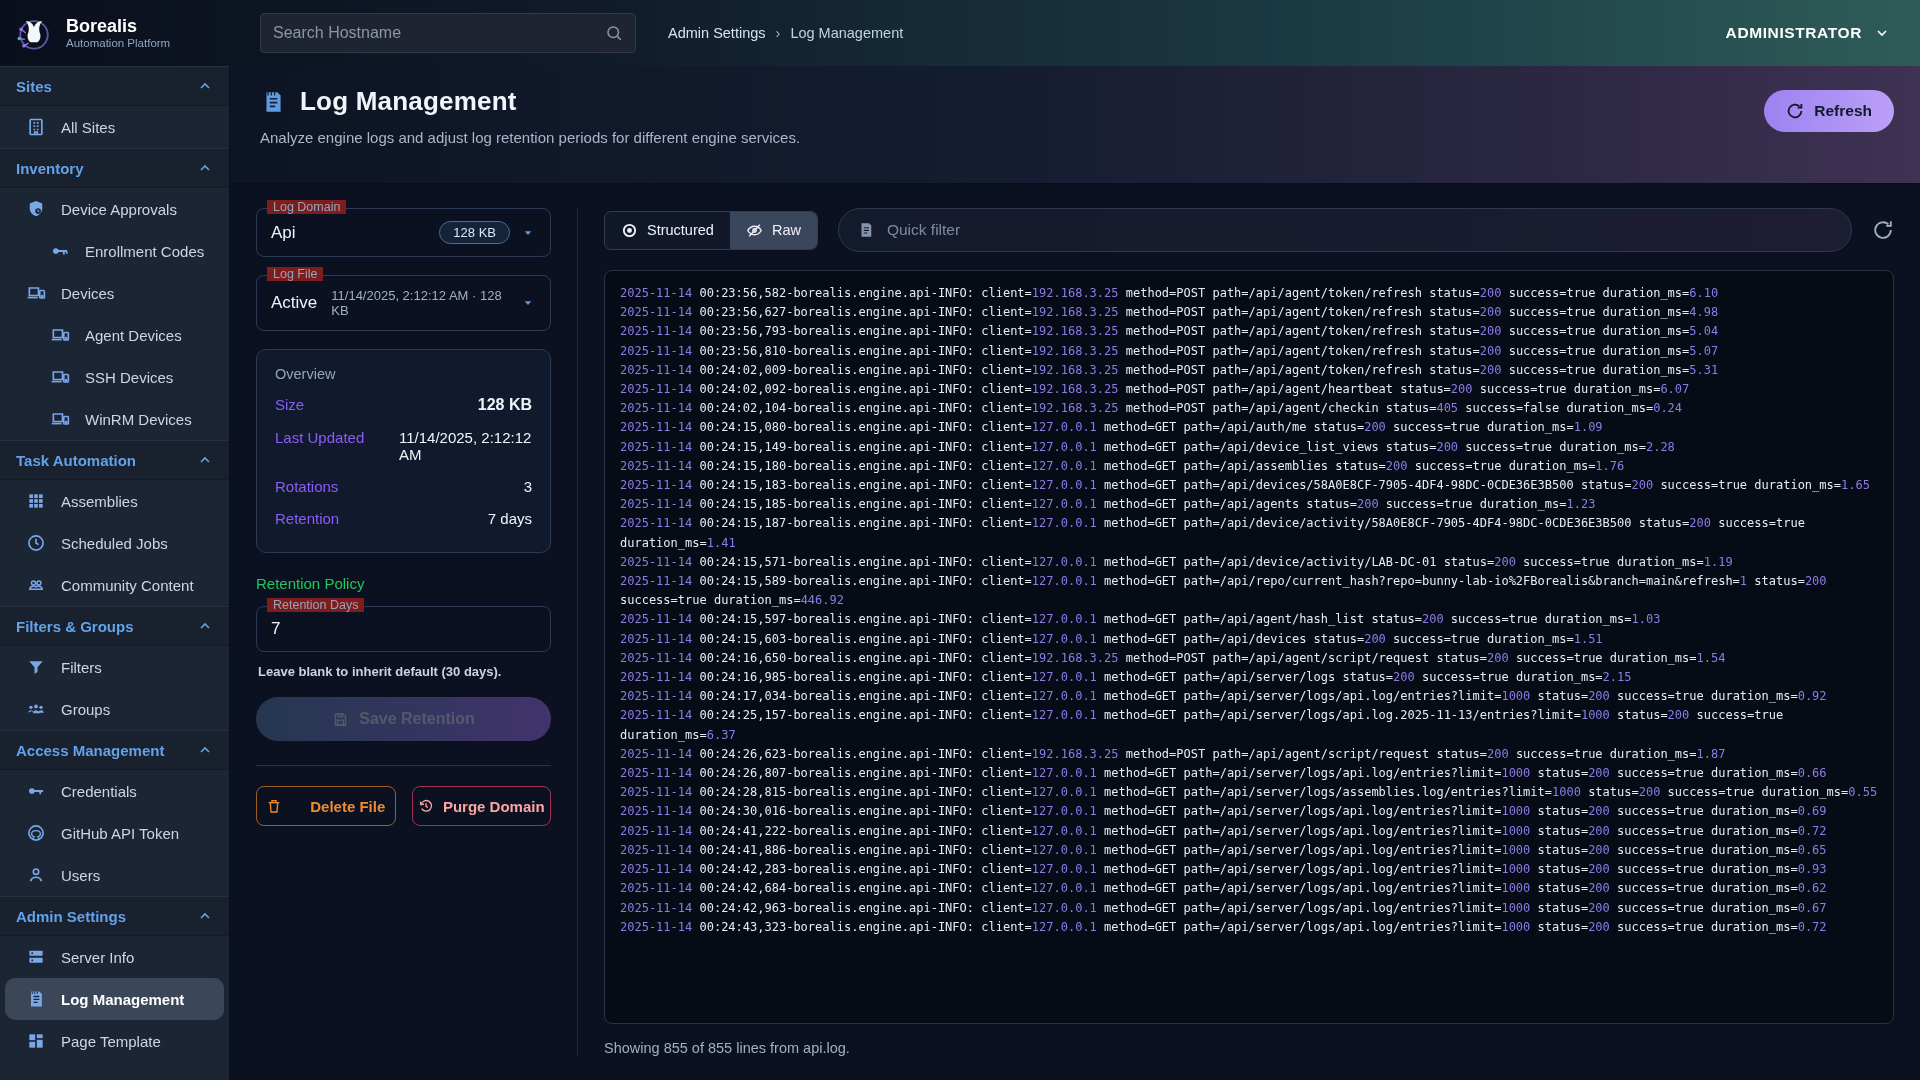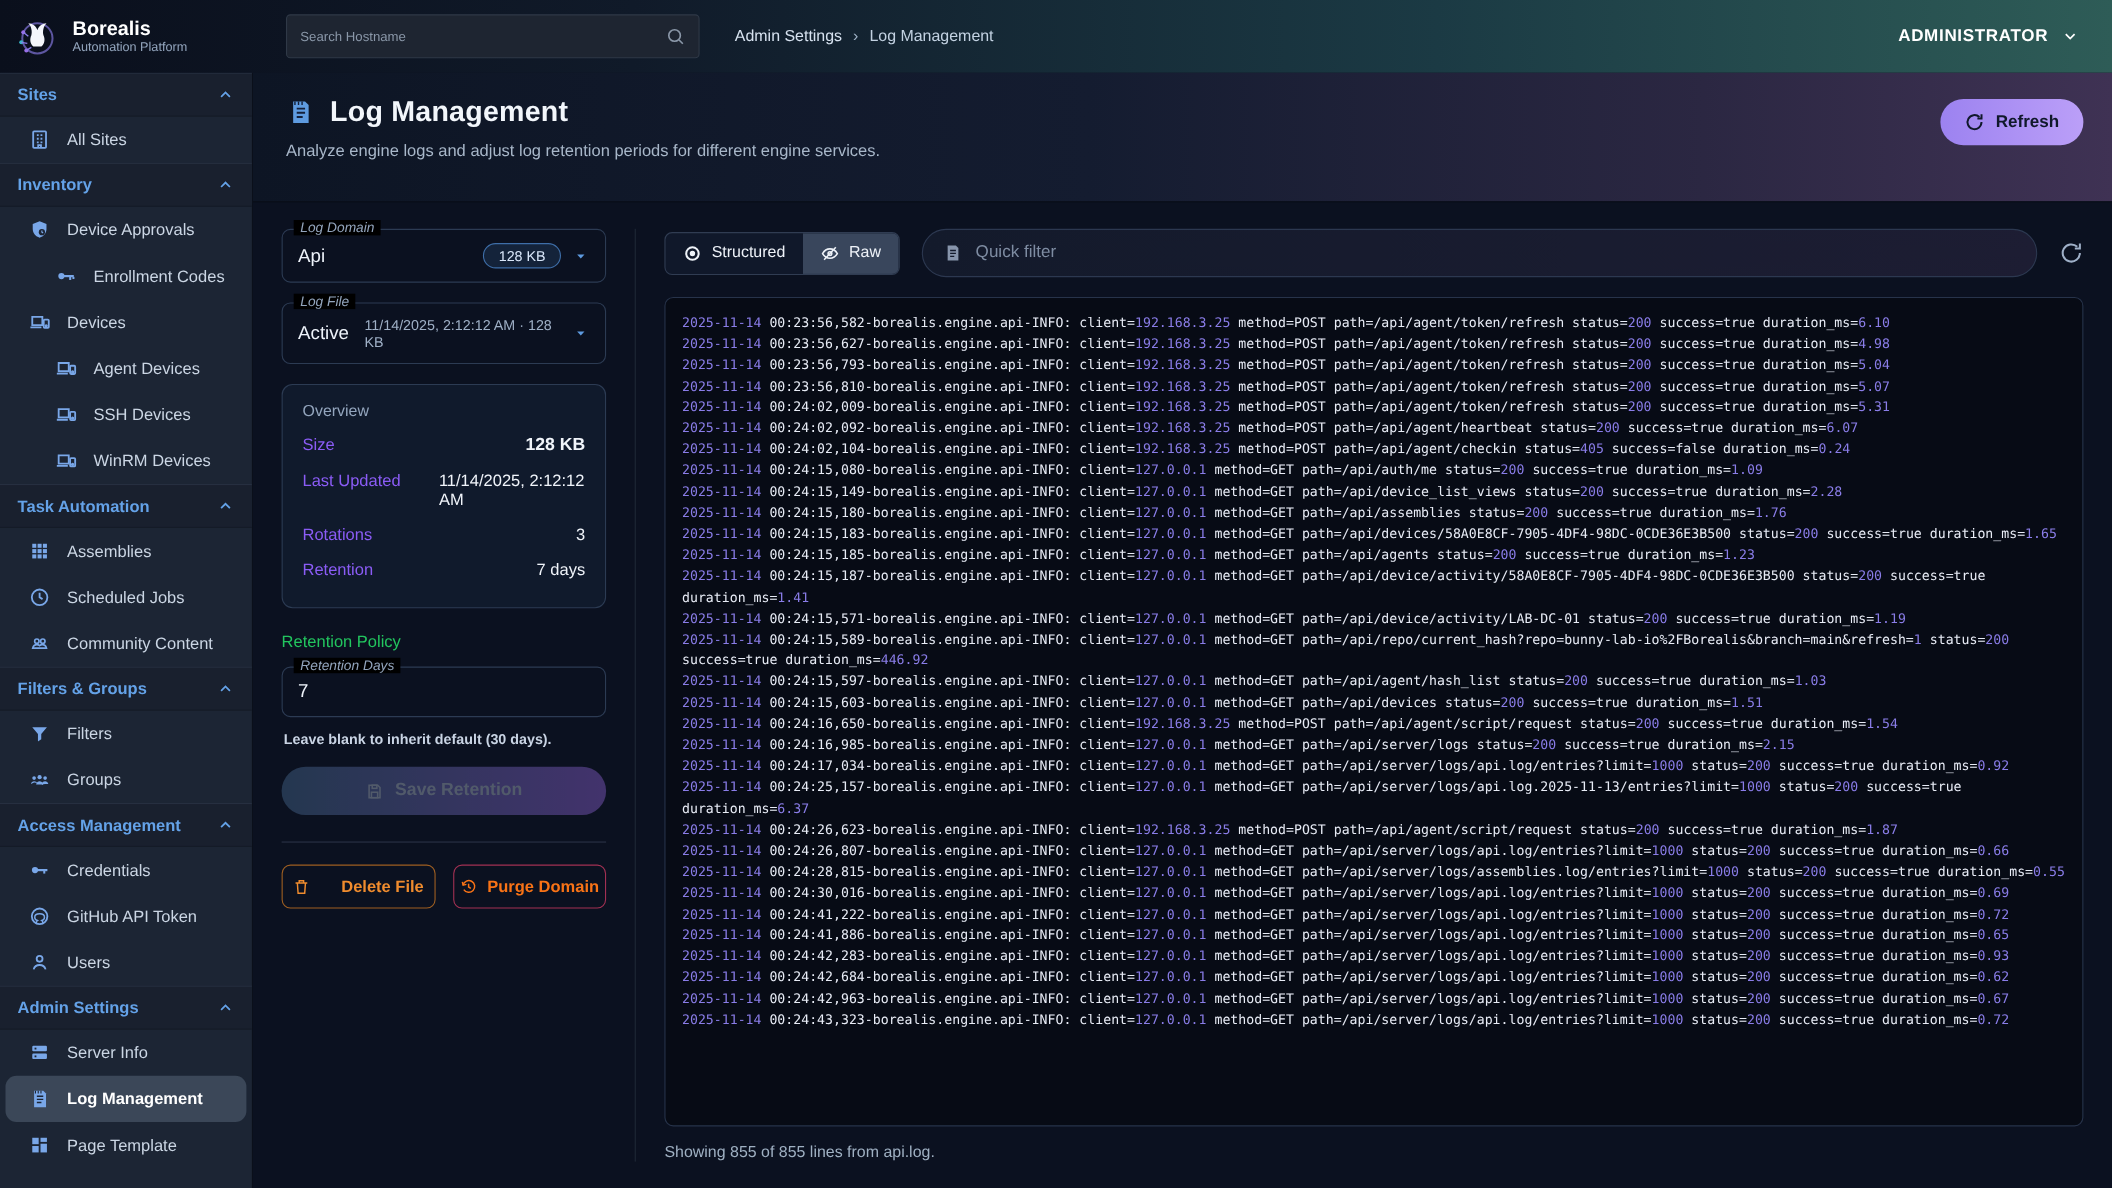--- a/index.html
+++ b/index.html
@@ -8,21 +8,21 @@
 
   
   .topbar { position:absolute; top:0; left:0; width:1920px; height:66px; z-index:20;
     display:flex; align-items:center;
     background:linear-gradient(90deg,#0a0f1c 0%,#101a29 30%,#1b3a44 68%,#2e5c57 100%); }
   .brand { width:230px; display:flex; align-items:center; gap:10px; padding-left:12px; flex-shrink:0; }
   .brand-name { font-size:18px; font-weight:bold; color:#fff; line-height:1.1; }
   .brand-sub { font-size:11.5px; color:#93a5bd; }
   .search-box { margin-left:30px; width:376px; height:40px; background:#1e2531; border:1px solid #2f3947;
     border-radius:4px; display:flex; align-items:center; padding:0 12px; }
-  .search-box .ph { color:#8a97a8; font-size:12px; flex:1; }
+  .search-box .ph { color:#8a97a8; font-size:16px; flex:1; }
   .breadcrumb { display:flex; align-items:center; gap:10px; margin-left:32px; font-size:14.5px; }
   .crumb-a { color:#d7e2f0; }
   .crumb-sep { color:#9fb2c6; }
   .crumb-b { color:#c3d2e2; }
   .userbox { margin-left:auto; margin-right:30px; display:flex; align-items:center; gap:12px;
     color:#fff; font-size:15.5px; font-weight:bold; letter-spacing:.6px; cursor:pointer; }
 
   
   .sidebar { position:absolute; top:66px; left:0; bottom:0; width:230px; background:#1c2534;
     border-right:1px solid #0a0f1a; overflow:hidden; z-index:10; }
@@ -51,22 +51,22 @@
     border:none; border-radius:21px; display:flex; align-items:center; gap:10px; cursor:pointer;
     background:linear-gradient(90deg,#9c82f0,#bb9ff8); color:#10182b; font-weight:bold; font-size:15.5px; }
   .refresh-btn .icon { width:18px; height:18px; color:#10182b; display:flex; }
 
   .content { display:flex; padding:24px 26px 0 26px; }
 
   
   .left-col { width:322px; flex-shrink:0; padding-right:26px; border-right:1px solid #1f2936; }
   .fieldset { position:relative; border:1px solid #2c3b53; border-radius:8px;
     padding:12px 14px; margin-bottom:18px; }
-  .legend { position:absolute; top:-9px; left:10px; background:#000000; padding:0 6px;
-    font-size:12.5px; color:#93a5bd;font-style:italic; }
+  .legend { position:absolute; top:-9px; left:10px; background:#7f1d1d; padding:0 6px;
+    font-size:12.5px; color:#93a5bd; }
   .fs-row { display:flex; align-items:center; gap:10px; }
   .fs-value { font-size:17px; color:#eef3fa; }
   .size-badge { margin-left:auto; border:1px solid #3e6ea8; background:#14233a; color:#d9e7fa;
     border-radius:13px; padding:3px 13px; font-size:13px; }
   .fs-meta { font-size:13px; color:#9fb0c6; margin-left:4px; }
   .caret { width:16px; height:16px; color:#5e9be0; display:flex; flex-shrink:0; }
   .lf-caret { margin-left:auto; }
 
   .overview-card { border:1px solid #2c3b53; background:#101a2c; border-radius:10px;
     padding:16px 18px 10px 18px; margin-top:6px; margin-bottom:22px; }
@@ -81,21 +81,21 @@
   .helper { font-size:13px; color:#c9d4e4; font-weight:bold; margin:-6px 0 18px 2px; }
   .save-btn { width:100%; height:44px; border:none; border-radius:22px; display:flex;
     align-items:center; justify-content:center; gap:10px; font-size:16px; font-weight:bold;
     background:linear-gradient(90deg,#3e5e80,#7a55b8); opacity:.5; color:#97a3b4; cursor:default; }
   .save-btn .icon { width:17px; height:17px; color:#97a3b4; display:flex; }
   .divider { border:none; border-top:1px solid #2a3346; margin:24px 0 20px 0; }
   .action-row { display:flex; gap:16px; }
   .action-btn { flex:1; height:40px; border-radius:8px; background:transparent; display:flex;
     align-items:center; justify-content:center; gap:9px; font-size:15px; font-weight:bold; cursor:pointer; }
   .delete-btn { border:1px solid rgba(238,136,34,.65); color:#f08c2e;gap:28px; }
-  .purge-btn { border:1px solid rgba(244,66,110,.65); color:#f97316; }
+  .purge-btn { border:1px solid rgba(244,66,110,.65); color:#fca5a5; }
   .action-btn .icon { width:16px; height:16px; display:flex; }
 
   
   .right-col { flex:1; padding-left:26px; min-width:0; }
   .toolbar { display:flex; align-items:center; gap:20px; margin-bottom:18px; }
   .toggle { display:flex; border:1px solid #303c52; border-radius:7px; overflow:hidden;
     background:#10182a; flex-shrink:0; }
   .seg { display:flex; align-items:center; gap:9px; padding:10px 16px; font-size:14.5px;
     color:#eef2f8; cursor:pointer; }
   .seg .icon { width:17px; height:17px; display:flex; color:#eef2f8; }

